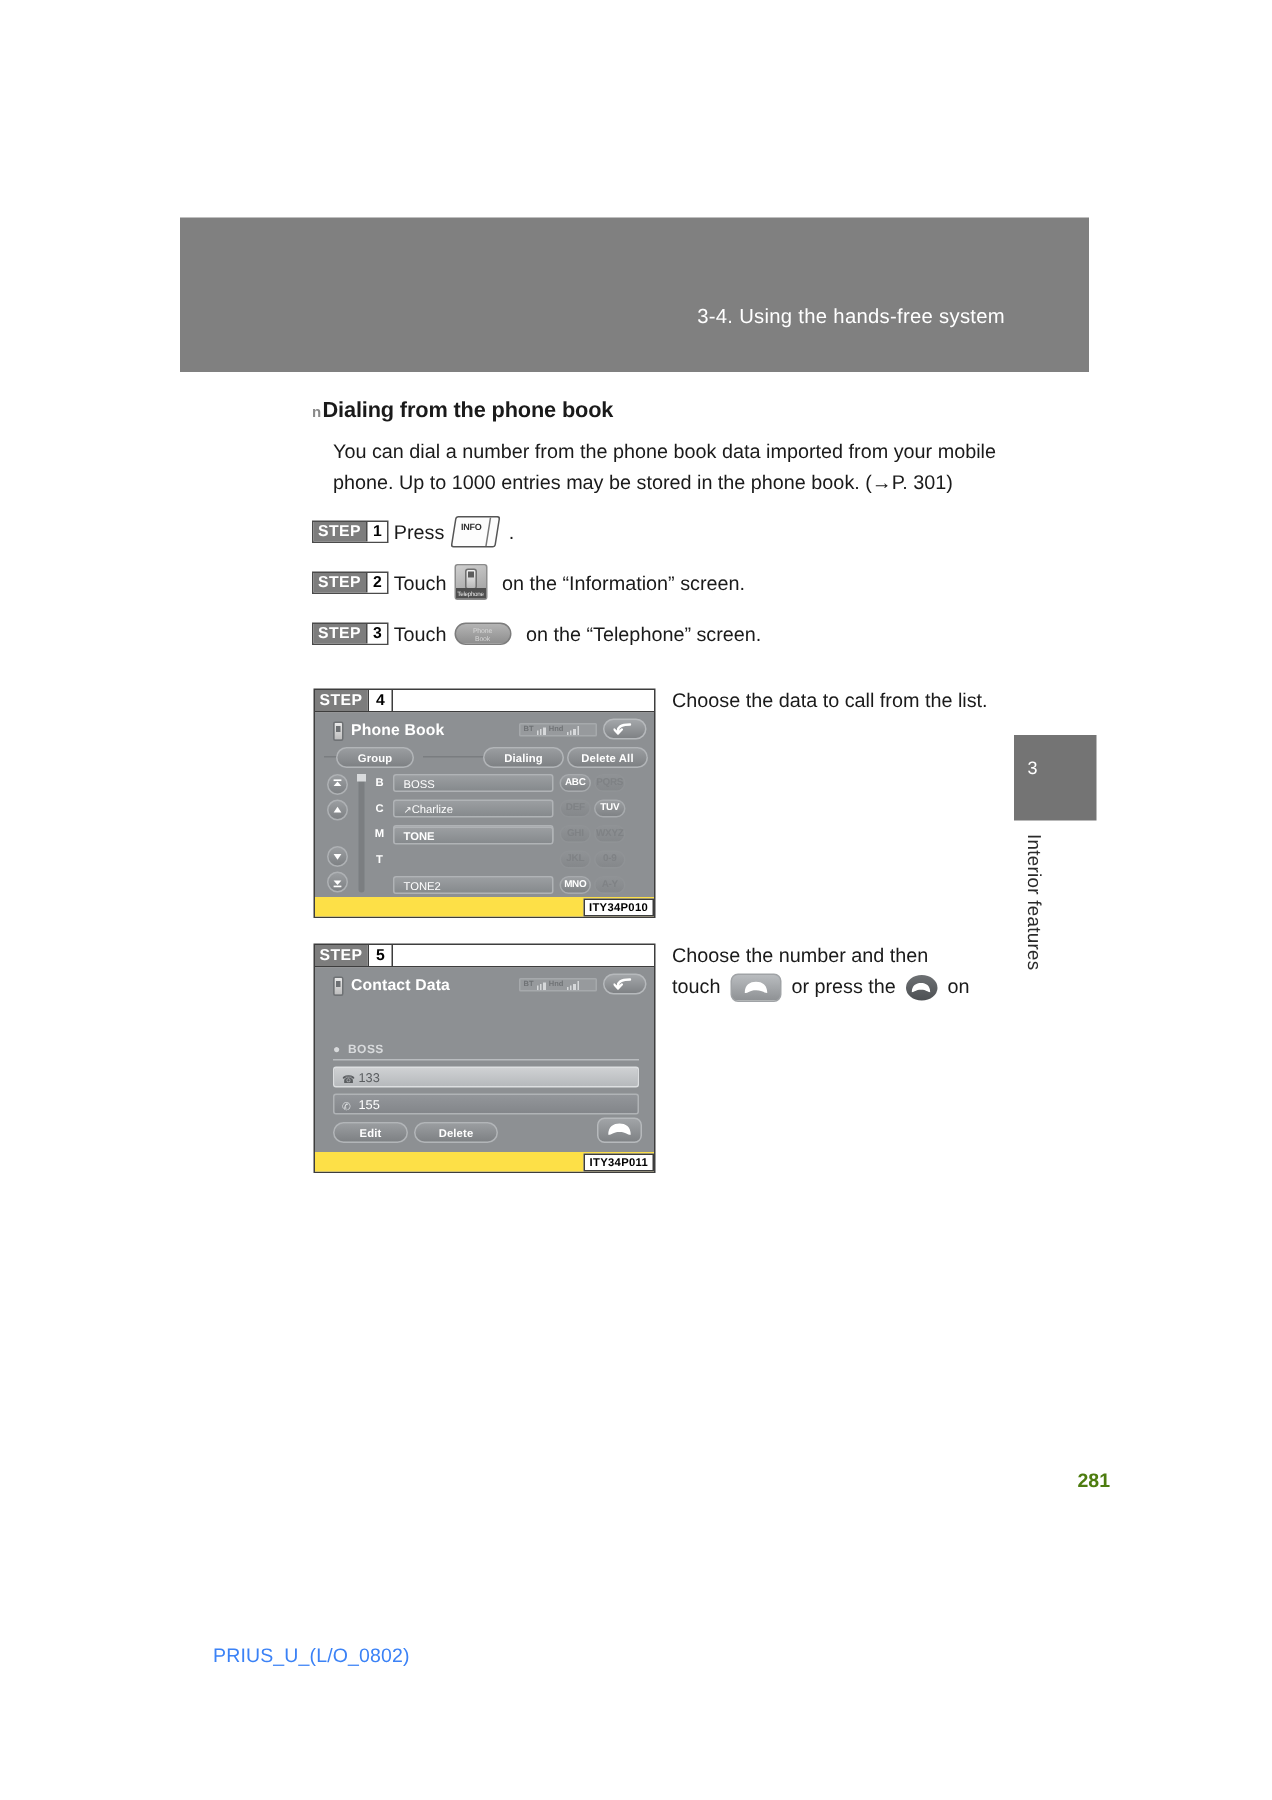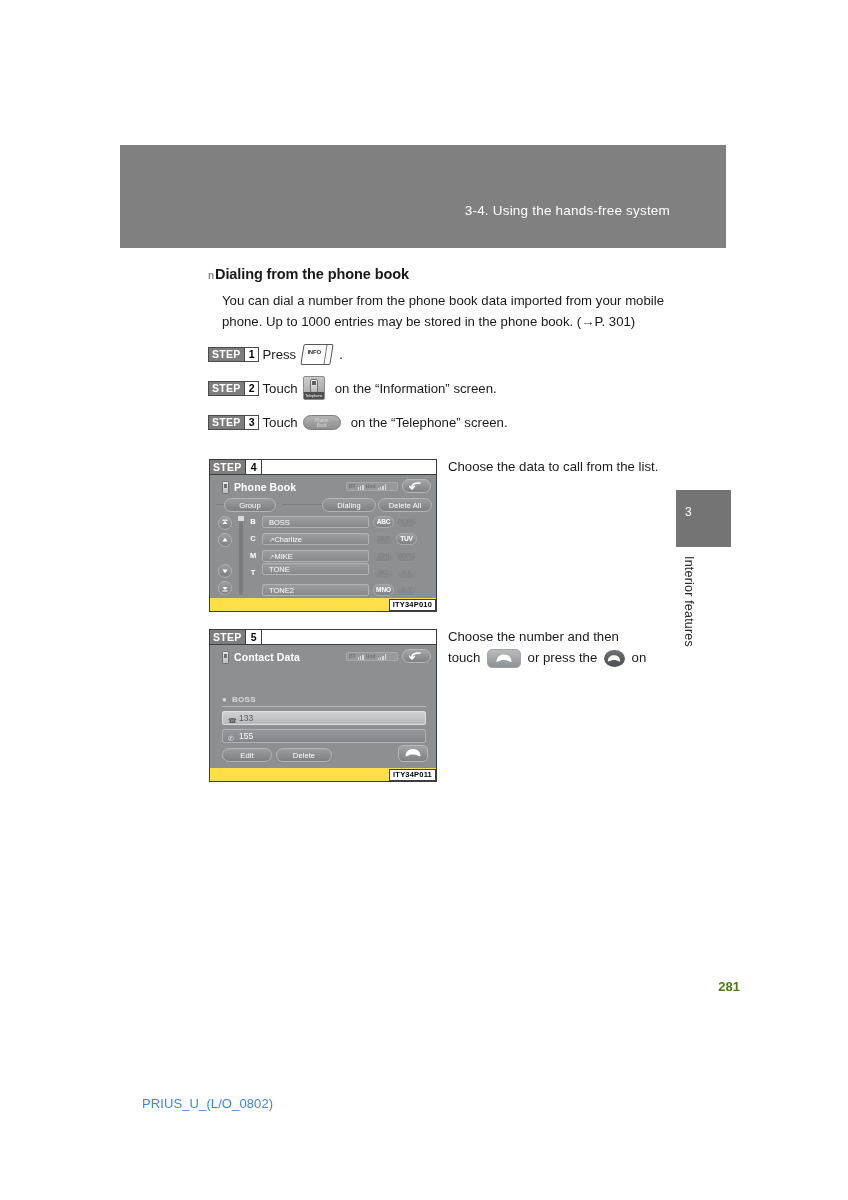--- a/index.html
+++ b/index.html
@@ -258,21 +258,21 @@
 
   .soft {
     position: absolute;
     border-radius: 7px;
     background: linear-gradient(180deg,#9a9da0,#7e8184);
     border: 1px solid #b2b5b8;
     color: #ffffff;
     font-size: 7.5px;
     text-align: center;
     line-height: 13px;
-    font-weight: normal;
+    font-weight: bold;
     letter-spacing: .1px;
   }
 
   .pb-rule {
     position: absolute;
     height: 1px;
     background: #7a7d80;
   }
 
   .row-letter {
@@ -564,21 +564,21 @@
     <div class="row-letter" style="left:38px; top:42px;">B</div>
     <div class="row-item" style="top:41px;"><span class="pfx"></span><span>BOSS</span></div>
 
     <div class="row-letter" style="left:38px; top:59px;">C</div>
     <div class="row-item" style="top:58px;"><span class="pfx">↗</span><span>Charlize</span></div>
 
     <div class="row-letter" style="left:38px; top:76px;">M</div>
     <div class="row-item" style="top:75px;"><span class="pfx">↗</span><span>MIKE</span></div>
 
     <div class="row-letter" style="left:38px; top:93px;">T</div>
-    <div class="row-item" style="top:88px;"><span class="pfx"></span><span>TONE</span></div>
+    <div class="row-item" style="top:76px;font-weight:bold;"><span class="pfx"></span><span>TONE</span></div>
 
     <div class="row-letter" style="left:38px; top:110px;"></div>
     <div class="row-item" style="top:109px;"><span class="pfx"></span><span>TONE2</span></div>
 
     <div class="kb" style="left:163px; top:41px;">ABC</div>
     <div class="kb dim" style="left:186px; top:41px;">PQRS</div>
     <div class="kb dim" style="left:163px; top:58px;">DEF</div>
     <div class="kb" style="left:186px; top:58px;">TUV</div>
     <div class="kb dim" style="left:163px; top:75px;">GHI</div>
     <div class="kb dim" style="left:186px; top:75px;">WXYZ</div>

